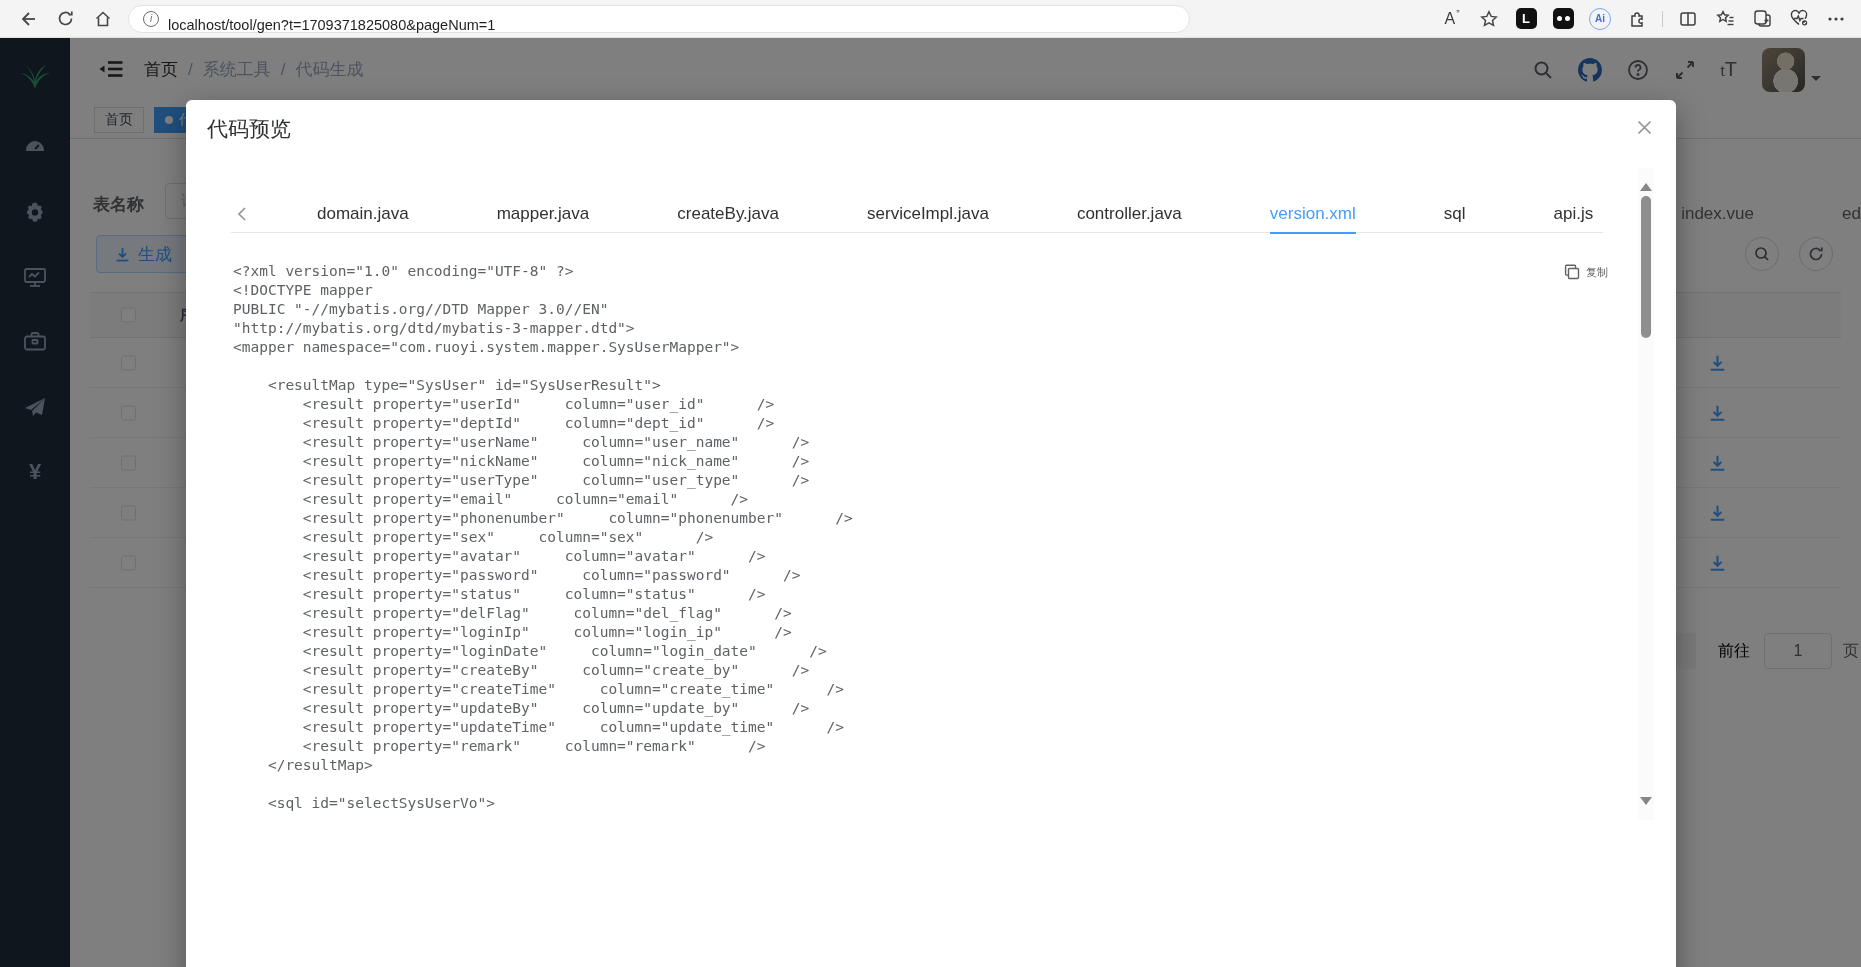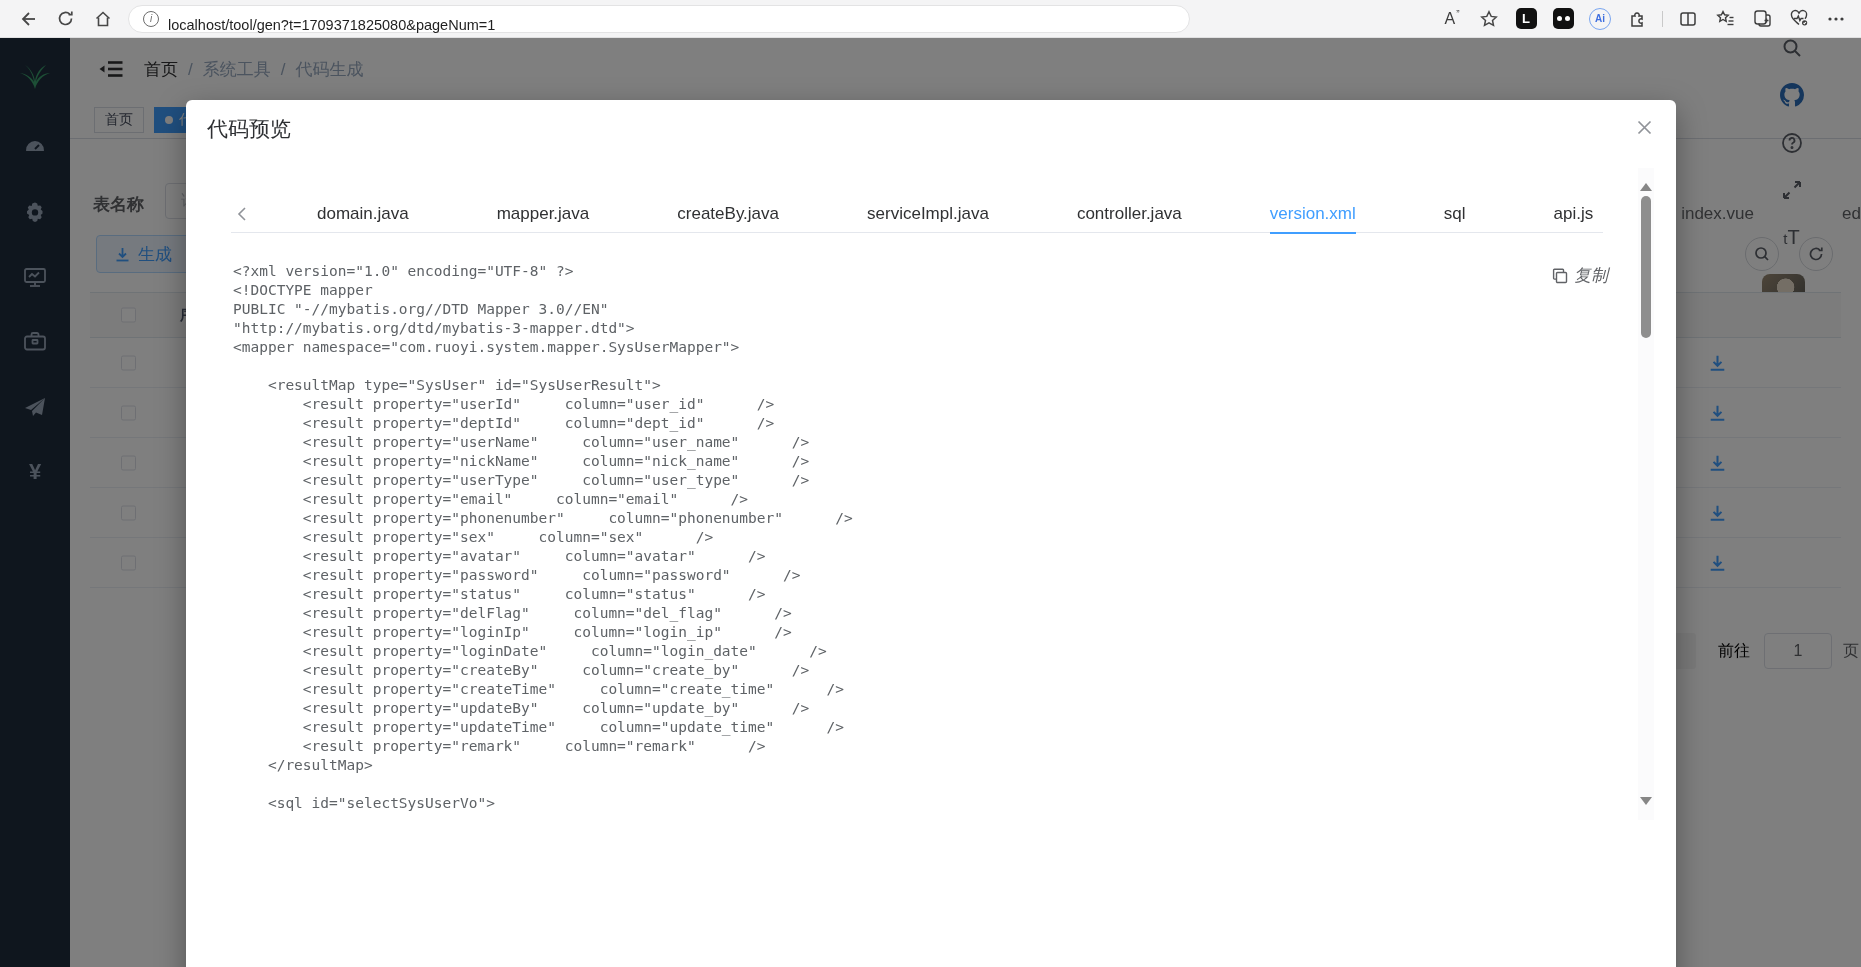--- a/index.html
+++ b/index.html
@@ -39,21 +39,21 @@
   .yen { font-size:22px; color:#99a6b8; font-weight:bold; }
 
   
   .main { flex:1; position:relative; background:#fff; }
   .app-header { height:63px; position:relative; }
   .hamburger { position:absolute; left:28px; top:19px; }
   .breadcrumb { position:absolute; left:74px; top:0; height:63px; display:flex; align-items:center; gap:10px; font-size:17px; }
   .crumb-first { color:#303133; }
   .crumb { color:#97a8be; }
   .crumb-sep { color:#97a8be; }
-  .header-right { position:absolute; right:40px; top:0; height:63px; display:flex; align-items:center; gap:25px; color:#5a5e66;flex-direction:column; }
+  .header-right { position:absolute; right:40px; top:0; height:63px; display:flex; align-items:center; gap:25px; color:#5a5e66; }
   .tT { font-size:15px; color:#5a5e66; letter-spacing:0; }
   .tT b { font-size:20px; font-weight:normal; }
   .avatar-wrap { display:flex; align-items:flex-end; gap:6px; }
   .avatar { width:43px; height:44px; border-radius:8px;
     background:
       radial-gradient(circle at 55% 30%, #e8dccb 0 22%, transparent 23%),
       radial-gradient(circle at 55% 75%, #f0ece4 0 30%, transparent 31%),
       linear-gradient(135deg,#9a8a74,#6f6a60 60%,#4c4a44); }
   .caret-down { width:0; height:0; border:5px solid transparent; border-top-color:#5a5e66; margin-bottom:6px; }
 
@@ -103,21 +103,21 @@
     display:flex; align-items:center; justify-content:center; background:none; border:none; }
 
   .tabs { position:absolute; left:45px; top:96px; width:1372px; height:37px;
     border-bottom:1px solid #e4e7ed; display:flex; align-items:center;gap:40px; }
   .tabchev { color:#909399; width:22px; text-align:center; flex:none; }
   .tab { padding:0 24px; height:37px; line-height:36px; font-size:17px; color:#303133; white-space:nowrap; position:relative; }
   .tab.active { color:#409eff; }
   .tab.active::after { content:""; position:absolute; left:24px; right:24px; bottom:-1px; height:2px; background:#409eff; }
 
   .copy-link { position:absolute; right:68px; top:164px; display:flex; align-items:center; gap:6px;
-    font-size:17px; color:#606266; background:none; border:none;font-style:italic; }
+    font-size:11px; color:#606266; background:none; border:none; }
 
   .code { position:absolute; left:47px; top:162px; width:1380px;
     font-family:"DejaVu Sans Mono","Liberation Mono",monospace;
     font-size:14.5px; line-height:19px; color:#5e6266; white-space:pre; }
 
   
   .sb-track { position:absolute; top:68px; right:22px; width:16px; height:652px; background:#fbfbfc; }
   .sb-up { position:absolute; top:9px; left:2px; width:0; height:0;
     border:6px solid transparent; border-bottom:8px solid #868686; }
   .sb-down { position:absolute; bottom:9px; left:2px; width:0; height:0;

